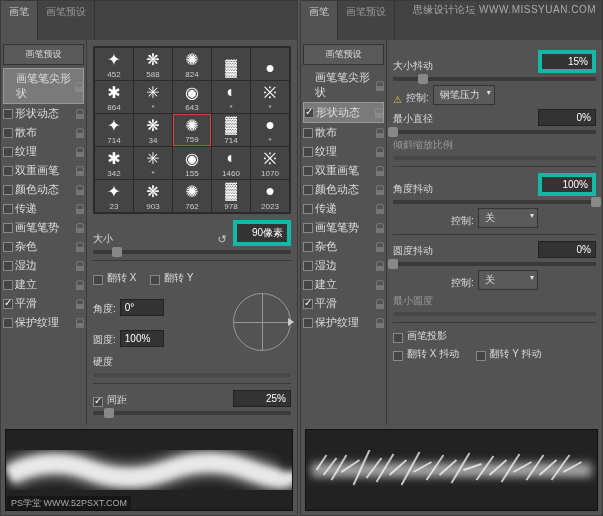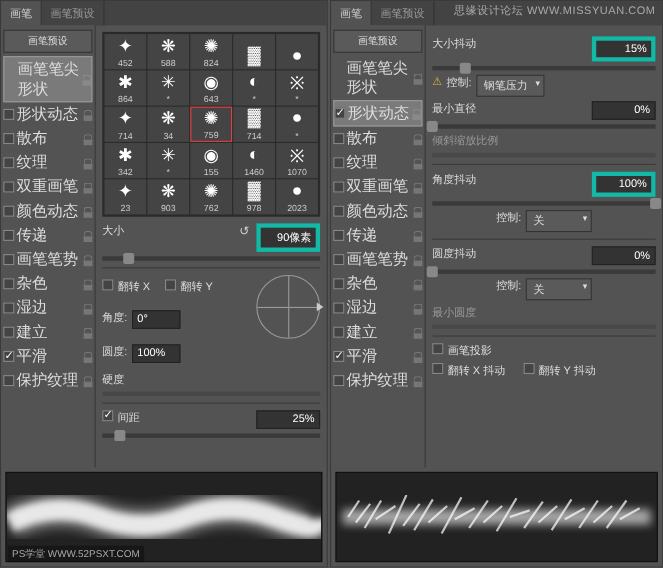--- a/index.html
+++ b/index.html
@@ -1,39 +1,39 @@
 <!DOCTYPE html>
 <html><head>
 <meta charset="utf-8">
 <style>
 *{margin:0;padding:0;box-sizing:border-box;font-family:"Microsoft YaHei",sans-serif}
 body{background:#535353;width:603px;height:516px;overflow:hidden;display:flex;gap:2px}
 .panel{background:#535353;border:1px solid #3a3a3a;flex:1;display:flex;flex-direction:column;position:relative}
 .panel-left{width:298px;flex:0 0 298px}
 .panel-right{flex:1}
-.tabs{display:flex;background:#434343;height:22px;font-size:10px;color:#ccc}
+.tabs{display:flex;background:#434343;height:39px;font-size:10px;color:#ccc}
 .tab{padding:4px 8px;background:#535353;border-right:1px solid #333}
 .tab.active{background:#535353}
 .tab.inactive{background:#434343;color:#999}
 .body{display:flex;flex:1;min-height:0}
 .side{width:86px;background:#535353;padding:4px 2px;font-size:10px;color:#ddd;border-right:1px solid #3a3a3a}
 .side-btn{background:#5a5a5a;border:1px solid #333;padding:3px 4px;margin-bottom:3px;text-align:center;font-size:9px}
-.side-item{display:flex;align-items:center;padding:2px 0;gap:2px;font-size:14px}
+.side-item{display:flex;align-items:center;padding:2px 0;gap:2px;font-size:11px}
 .side-item.sel{background:#7a7a7a;border:1px solid #999}
 .cb{width:10px;height:10px;border:1px solid #888;background:#444;flex:0 0 10px;position:relative}
 .cb.checked::after{content:"✓";position:absolute;top:-3px;left:0;font-size:10px;color:#fff}
 .lock{width:8px;height:9px;flex:0 0 8px;opacity:.5}
 .lock::before{content:"";display:block;width:6px;height:5px;border:1px solid #999;border-bottom:none;border-radius:3px 3px 0 0;margin:0 auto}
 .lock::after{content:"";display:block;width:8px;height:5px;background:#999;margin-top:-1px}
 .main{flex:1;padding:6px;font-size:10px;color:#ddd;overflow:hidden}
 .brush-grid{display:grid;grid-template-columns:repeat(5,1fr);gap:1px;background:#2a2a2a;padding:2px;margin-bottom:6px}
 .brush-cell{background:#444;height:32px;display:flex;flex-direction:column;align-items:center;justify-content:flex-end;font-size:8px;color:#ccc;position:relative;padding-bottom:1px}
 .brush-cell .shape{width:22px;height:22px;display:flex;align-items:center;justify-content:center;font-size:16px;color:#fff}
 .brush-cell.hl{border:1px solid #e04040}
-.row{display:flex;align-items:flex-start;margin:4px 0;gap:4px;font-size:10px}
+.row{display:flex;align-items:flex-end;margin:4px 0;gap:4px;font-size:10px}
 .label{flex:0 0 auto}
 .input{background:#333;border:1px solid #222;color:#fff;padding:2px 4px;font-size:10px;width:58px;text-align:right}
 .input.hl{border:4px solid #14b8a6}
 .slider-track{height:4px;background:#3a3a3a;position:relative;flex:1}
 .slider-thumb{width:10px;height:10px;background:#888;border-radius:2px;position:absolute;top:-3px;transform:translateX(-50%)}
 .select{background:#5a5a5a;border:1px solid #333;color:#ddd;padding:2px 14px 2px 6px;font-size:10px;position:relative}
 .select::after{content:"▾";position:absolute;right:3px;top:2px;font-size:8px}
 .compass{width:58px;height:58px;border:1px solid #999;border-radius:50%;position:relative;margin-left:auto}
 .compass::before{content:"";position:absolute;left:0;right:0;top:50%;height:1px;background:#999}
 .compass::after{content:"";position:absolute;top:0;bottom:0;left:50%;width:1px;background:#999}

